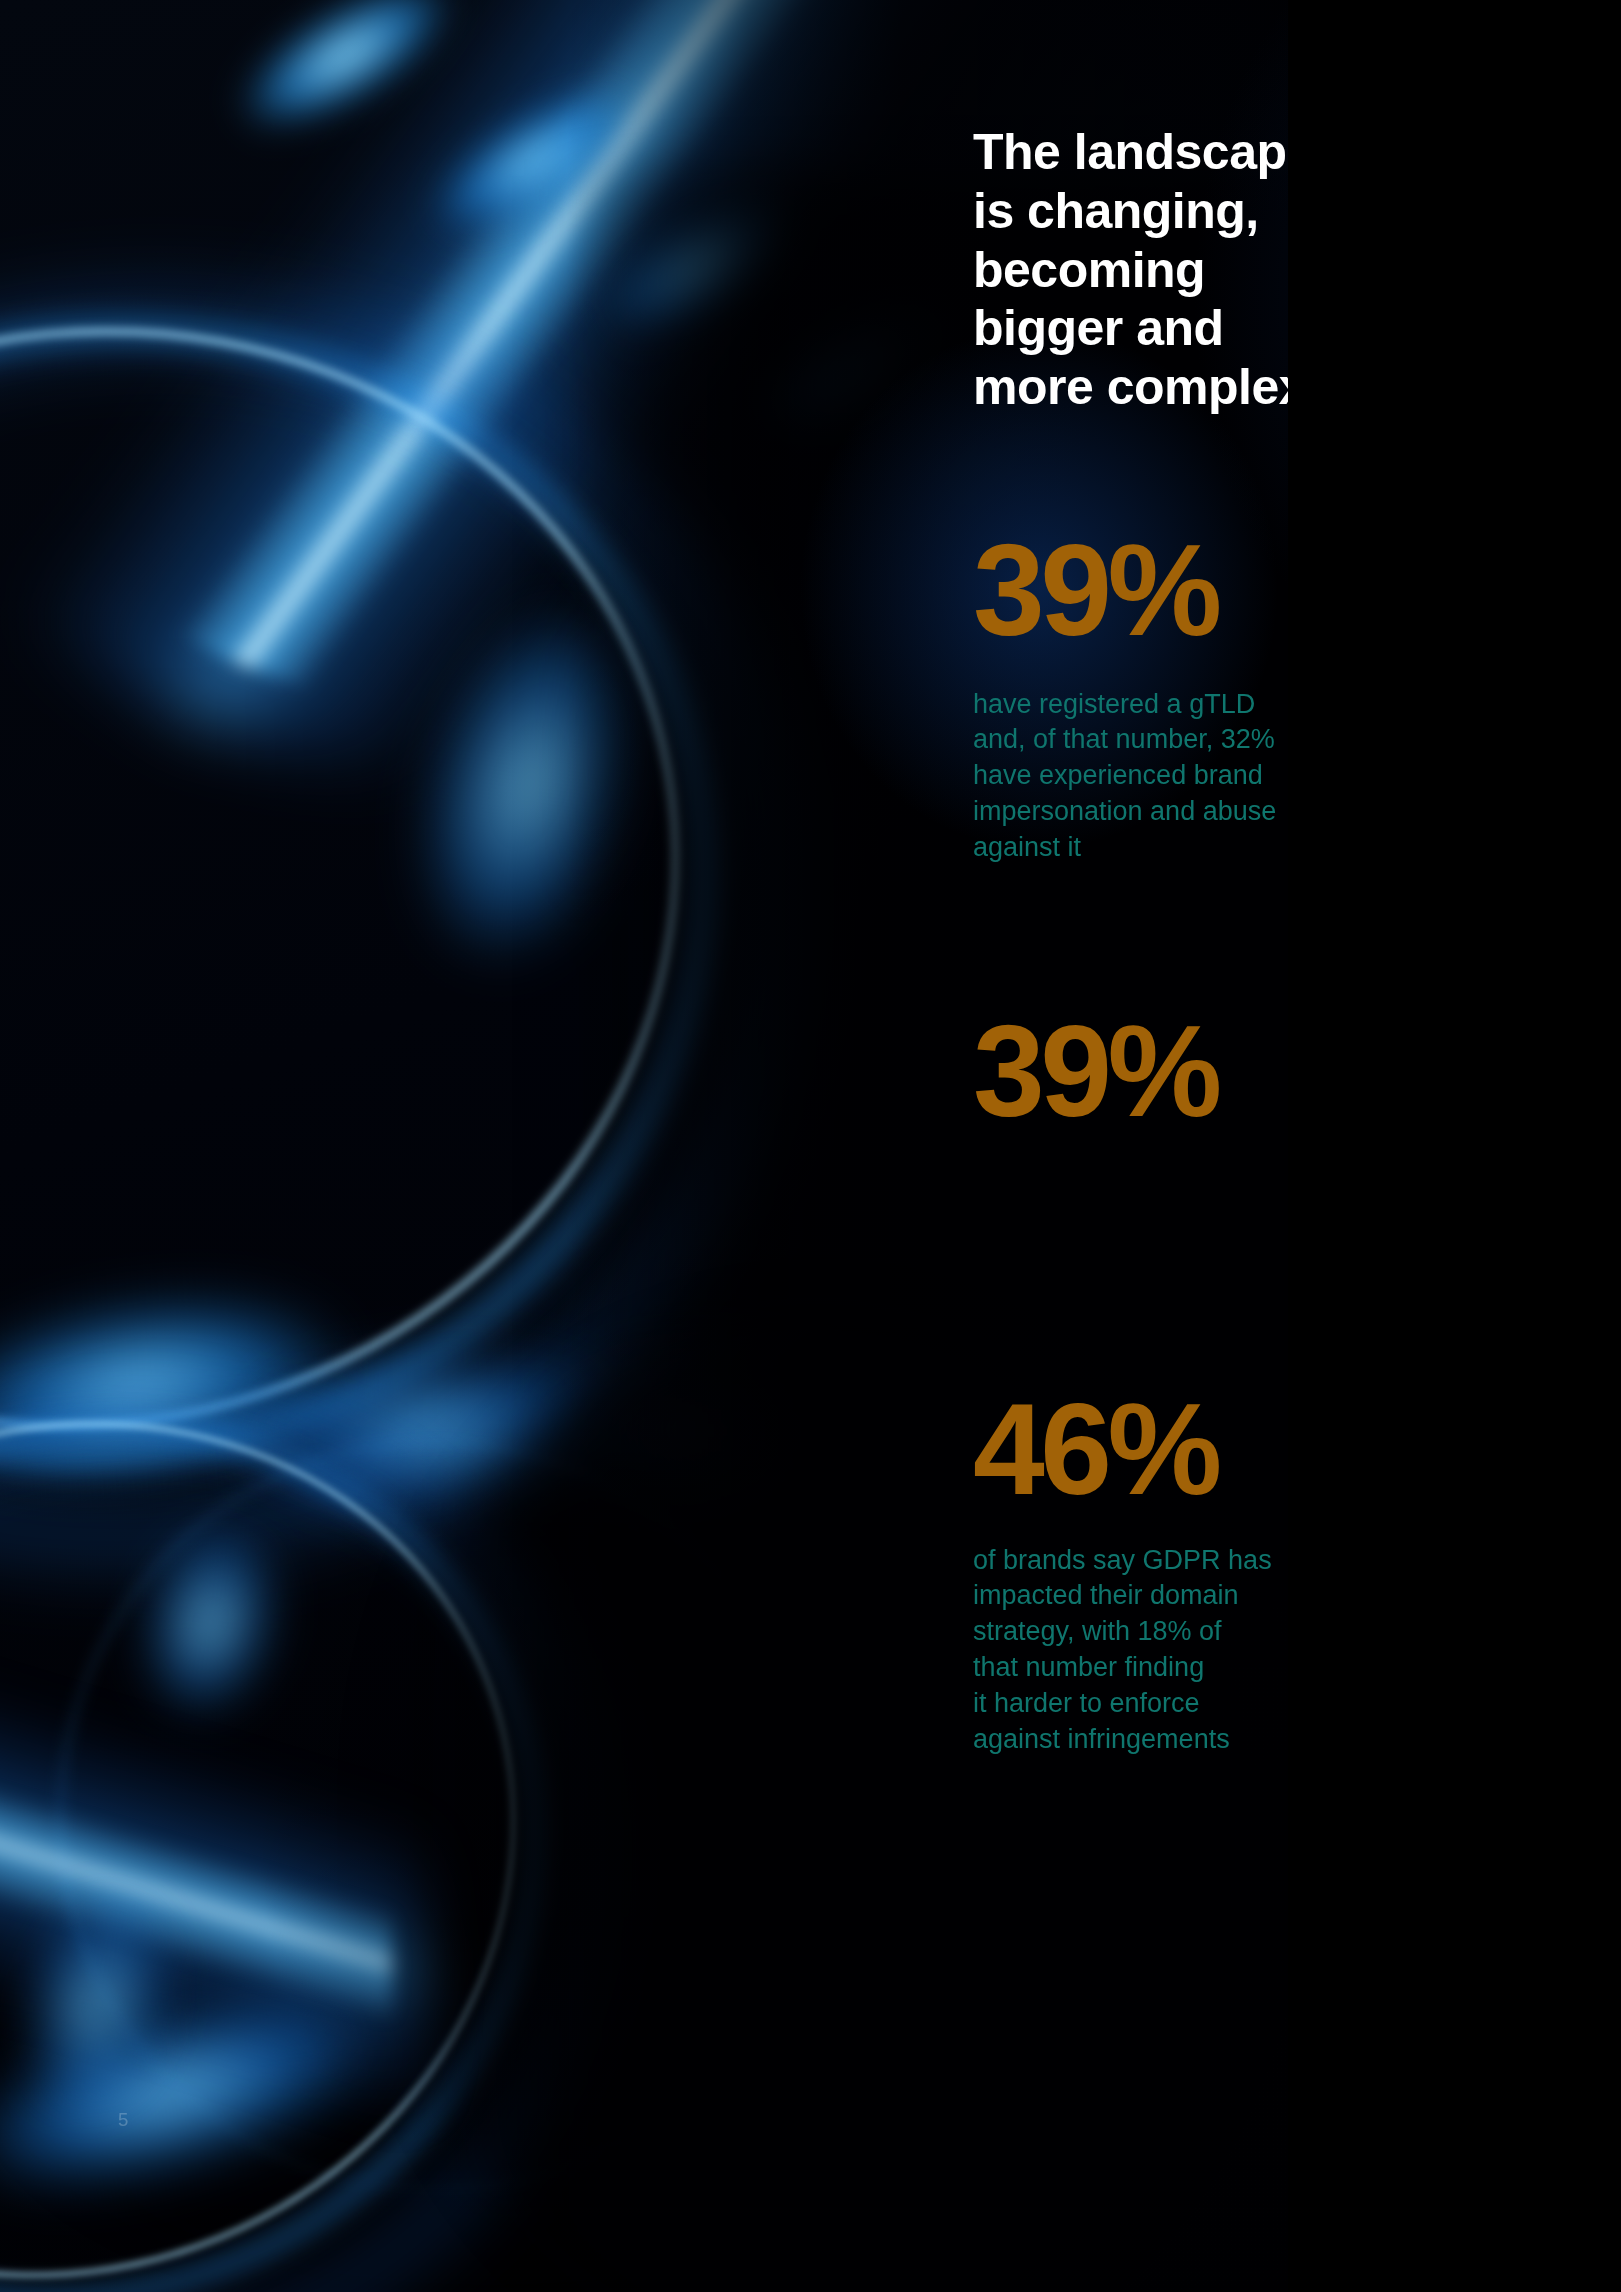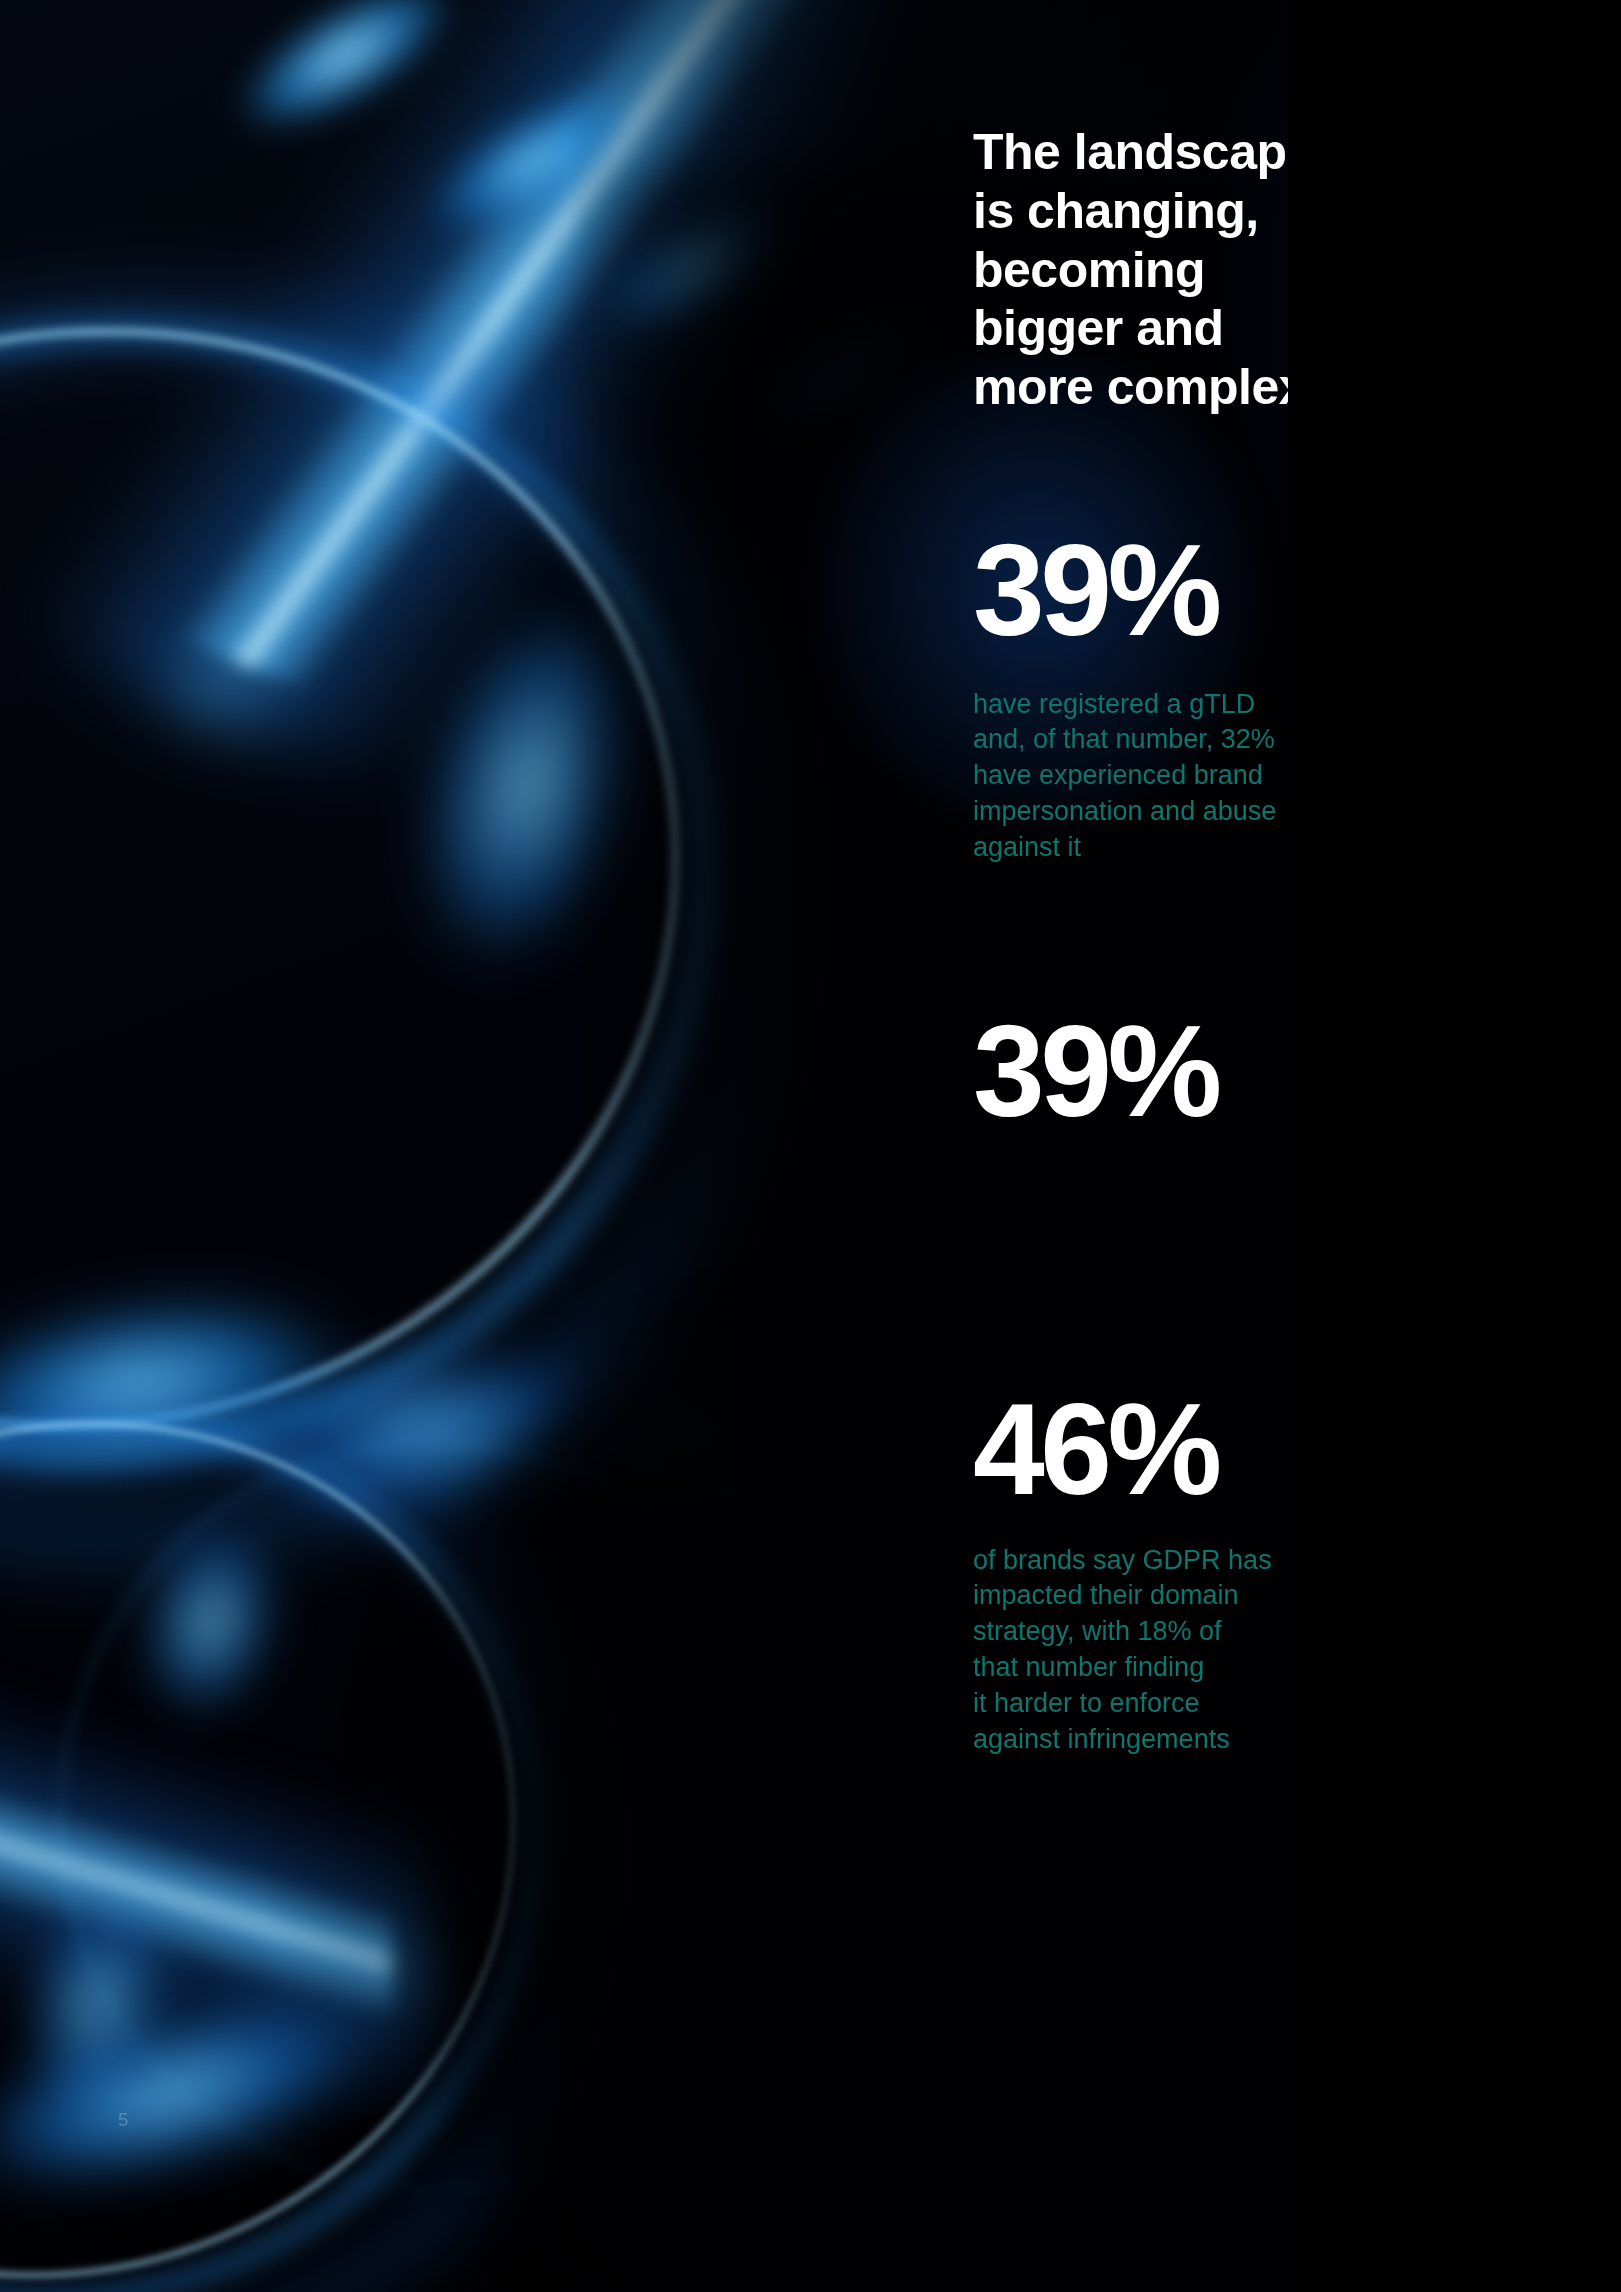--- a/index.html
+++ b/index.html
@@ -207,21 +207,21 @@
     white-space: pre-line;
   }
 
   .stat-block { position: absolute; left: 0; width: 441px; }
   .stat-1 { top: 529px; }
   .stat-2 { top: 1010px; }
   .stat-3 { top: 1388px; }
 
   .stat-figure {
     margin: 0;
-    color: #ffffff;
+    color: #a16207;
     font-size: 129px;
     font-weight: 700;
     line-height: 0.95;
     letter-spacing: -0.035em;
   }
   .stat-caption {
     margin: 0;
     padding-top: 35px;
     color: #0f766e;
     font-size: 27px;

